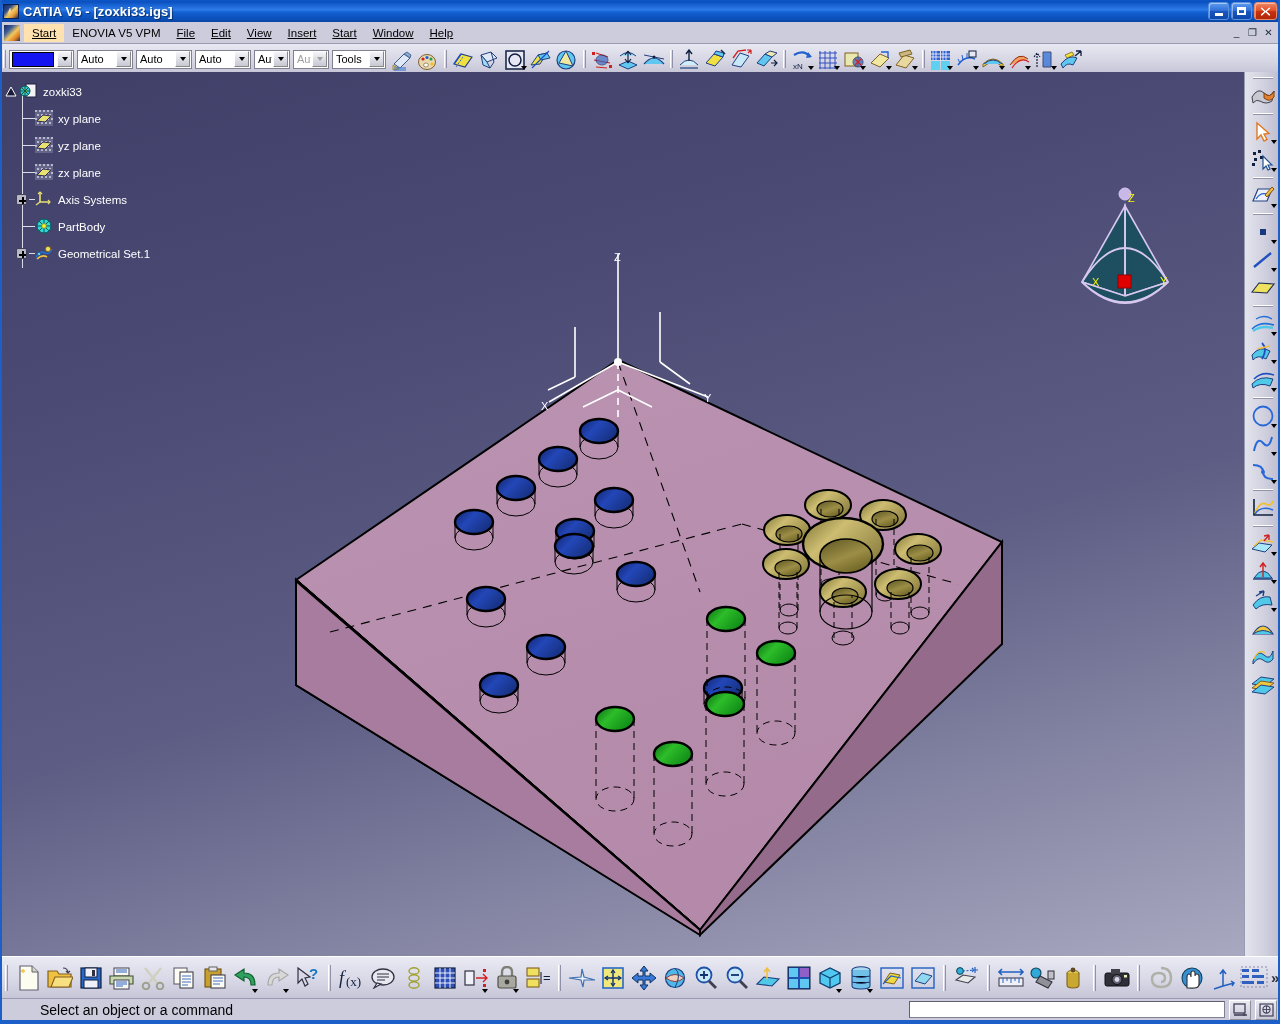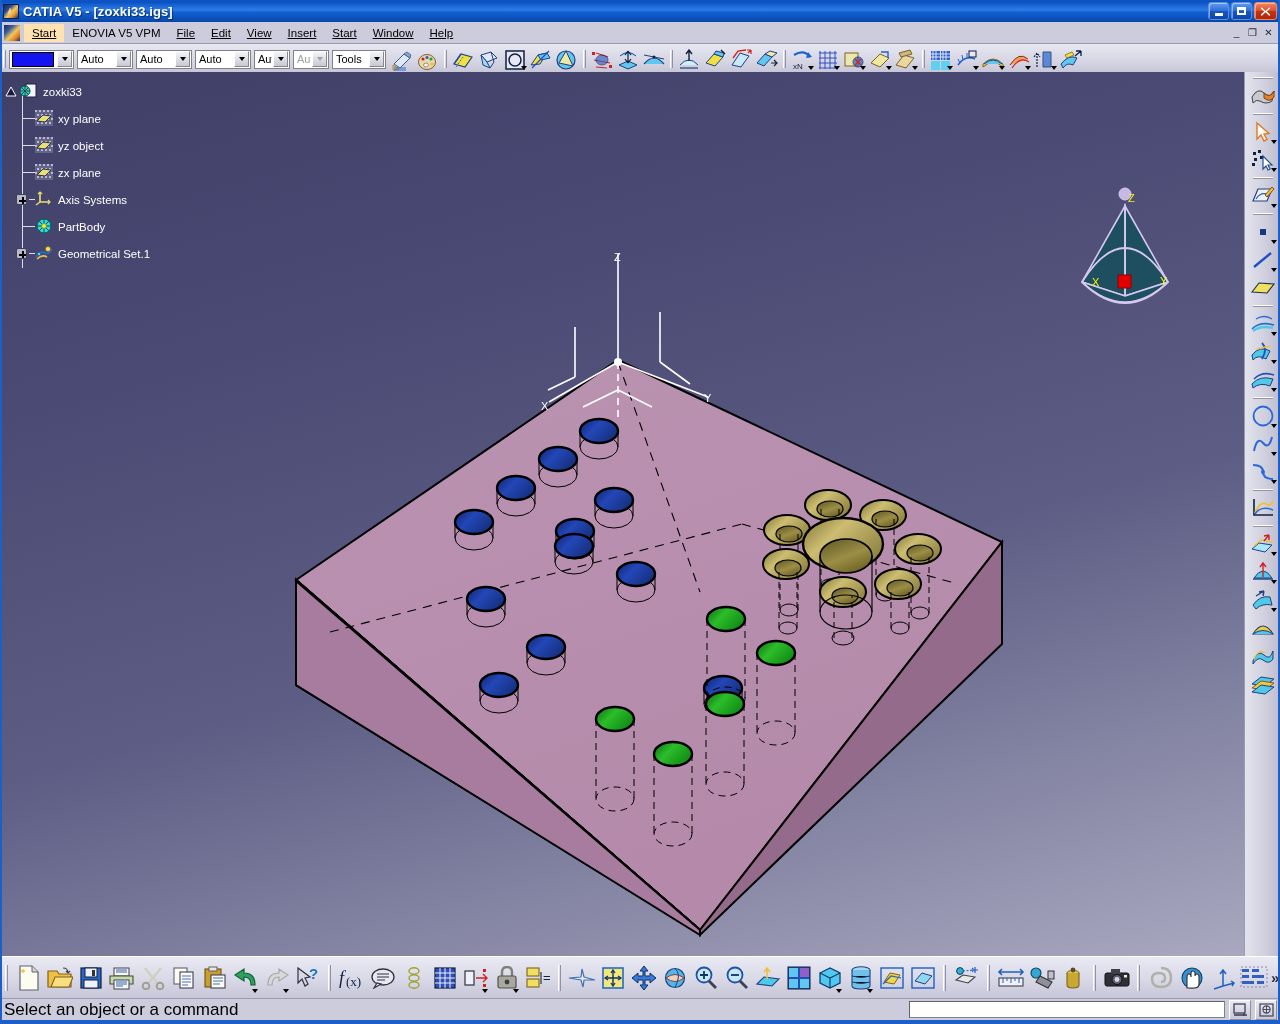--- a/index.html
+++ b/index.html
@@ -160,21 +160,21 @@
   }
   .bgrip { width: 3px; height: 26px; border-left:1px solid #fff; border-right:1px solid #9090a8; margin: 0 5px; flex:none; }
   .chev { font-size: 15px; color: #303040; margin: 0 2px; flex:none; font-weight: bold; }
 
   
   .statusbar {
     position: absolute; left: 0; top: 998px; width: 1280px; height: 22px;
     background: #ccccdd; display: flex; align-items: center;
     border-top: 1px solid #9a9ab0;
   }
-  .status-text { padding-left: 4px; font-size: 17px; color: #000; }
+  .status-text { padding-left: 4px; font-size: 14px; color: #000; margin-left: 36px; }
   .cmd-wrap { margin-left: auto; display: flex; align-items: center; padding-right: 3px; }
   .cmd-input {
     width: 316px; height: 17px; background: #fff; border: 1px solid #808090;
     border-top-color:#606070; border-left-color:#606070; font-size: 11px; padding: 0 2px;
     color:#000; outline: none; font-family: "Liberation Sans", sans-serif;
   }
   .cmd-btn {
     width: 22px; height: 20px; margin-left: 4px;
     background: linear-gradient(180deg,#eaeaf2,#c8c8d8);
     border: 1px solid #909098; border-top-color: #fff; border-left-color: #fff;
@@ -782,21 +782,21 @@
                 <rect x="12" y="8" width="2" height="2"></rect>
                 <rect x="16" y="8" width="2" height="2"></rect>
                 <rect x="2" y="12" width="2" height="2"></rect>
                 <rect x="6" y="12" width="2" height="2"></rect>
                 <rect x="10" y="12" width="2" height="2"></rect>
                 <rect x="14" y="12" width="2" height="2"></rect>
               </g>
             <path d="M2 11 L8 5 L16 6 L10 12 Z" fill="#e8e070" stroke="#303050" stroke-width="1"></path>
           </svg>
         </div>
-        <span class="tree-lbl">yz object</span>
+        <span class="tree-lbl">yz plane</span>
       </div>
 
       <div class="tree-row">
         <div class="ind" style="width:18px"></div>
         <div style="width:13px;height:1px;background:#dcdce8;flex:none;"></div>
         <div class="tree-icon">
           <svg width="18" height="16" viewBox="0 0 18 16">
             <rect x="0" y="0" width="18" height="16" fill="#8888a8" opacity=".5"></rect>
             <g fill="#b8b8d0">
                 <rect x="0" y="0" width="2" height="2"></rect>

